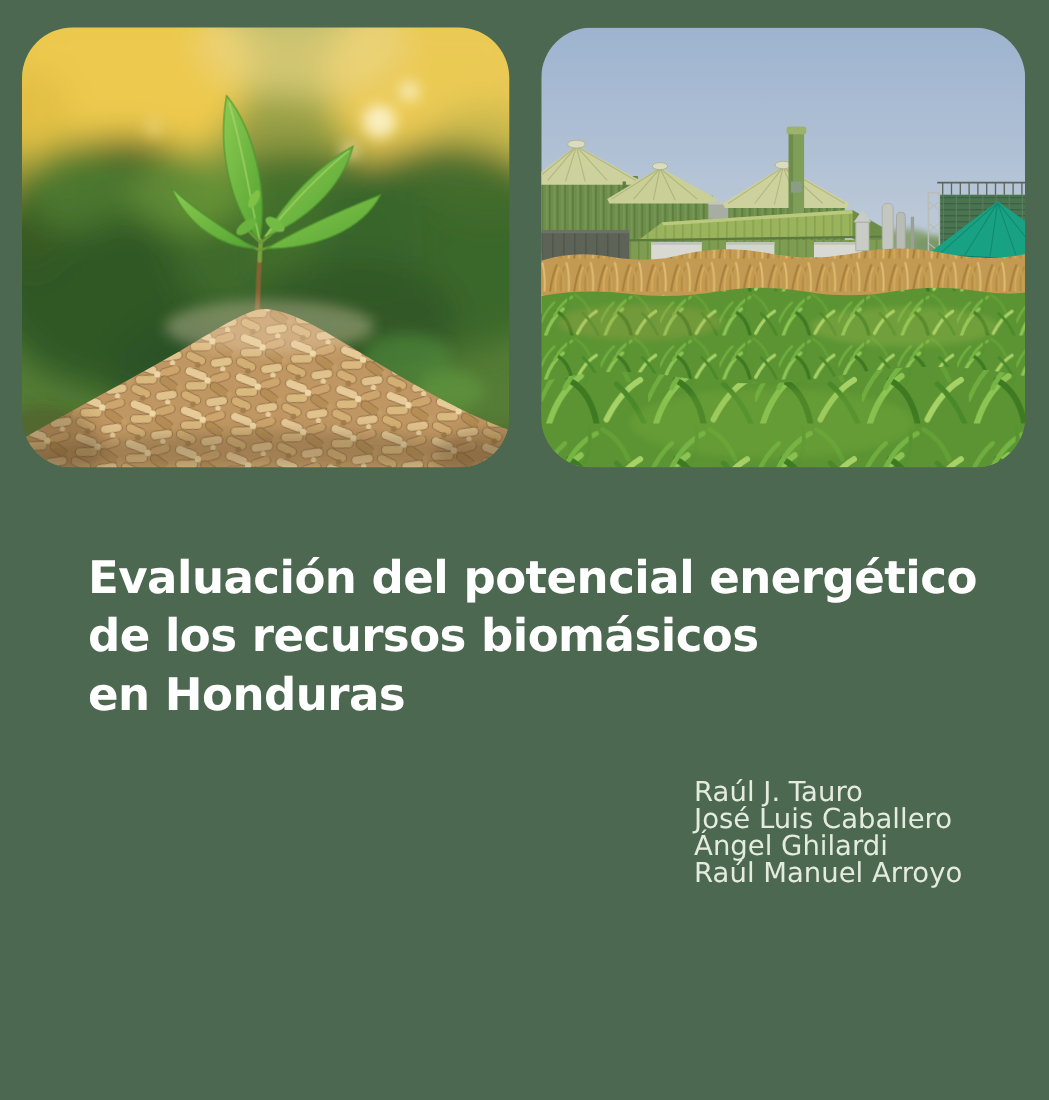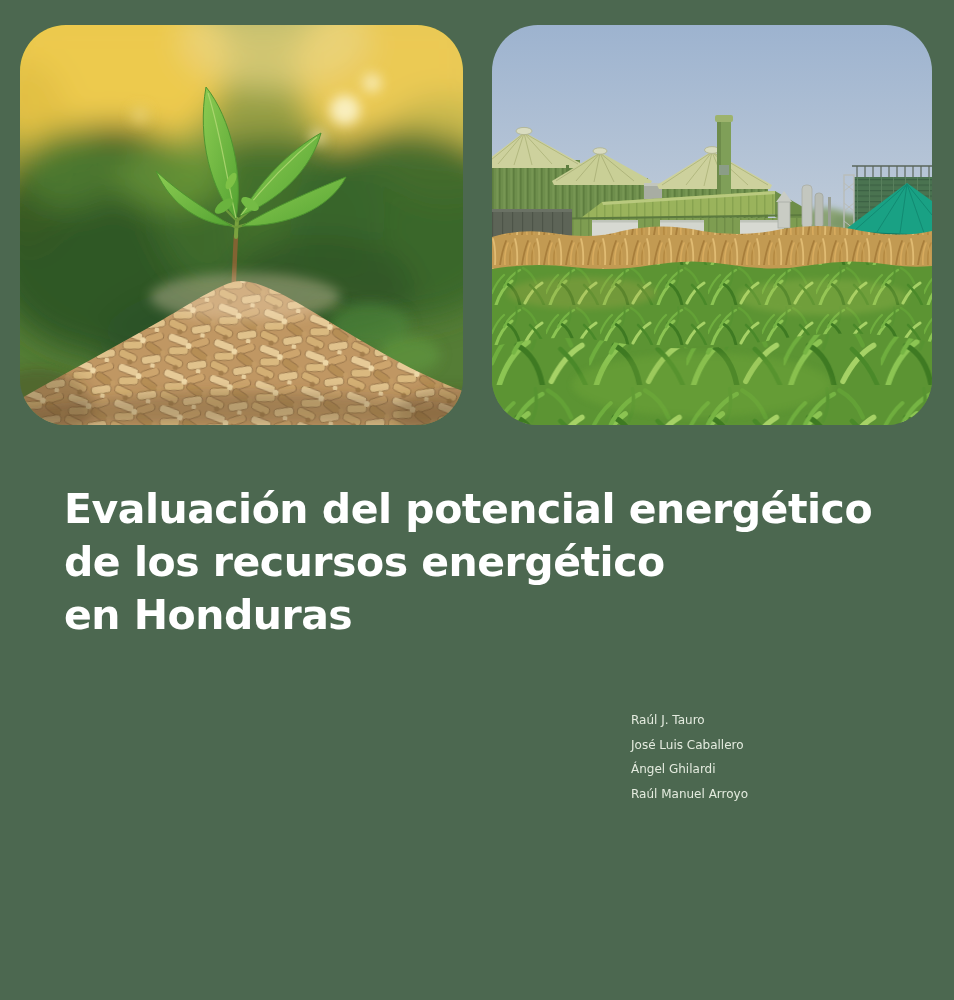--- a/index.html
+++ b/index.html
@@ -29,35 +29,35 @@
   .photo-right { left: 492px; width: 440px; }
   .photo svg {
     display: block;
     width: 100%;
     height: 100%;
   }
   .title {
     position: absolute;
     left: 64px;
     top: 483px;
-    margin: 0;
+    margin: 16px;
     width: 860px;
     color: #FFFFFF;
     font-size: 41px;
     line-height: 53px;
     font-weight: 700;
     letter-spacing: -0.5px;
   }
   .title .tl { display: block; white-space: nowrap; }
   .authors {
     position: absolute;
     left: 631px;
     top: 708px;
     color: #E4EBDF;
-    font-size: 12px;
+    font-size: 25px;
     line-height: 24.5px;
     font-weight: 400;
   }
   .author { white-space: nowrap; }
 </style>
 </head>
 <body>
 
 <div class="cover" style="background-color: rgb(76, 104, 80);">
 
@@ -330,21 +330,21 @@
         <ellipse cx="90" cy="268" rx="75" ry="16" fill="#c2ad52" opacity="0.22" filter="url(#soft)"></ellipse>
         <ellipse cx="330" cy="272" rx="85" ry="18" fill="#c2cd5e" opacity="0.2" filter="url(#soft)"></ellipse>
         <path d="M0 400 L0 322 Q60 307 120 317 Q200 331 280 315 Q360 301 440 317 L440 400 Z" fill="url(#cornP2)"></path>
         <ellipse cx="210" cy="360" rx="130" ry="32" fill="#7fb23f" opacity="0.25" filter="url(#soft)"></ellipse>
       </svg>
     </div>
   </div>
 
   <h1 class="title" style="color: rgb(255, 255, 255);">
     <span class="tl">Evaluación del potencial energético</span>
-    <span class="tl">de los recursos energético</span>
+    <span class="tl">de los recursos biomásicos</span>
     <span class="tl">en Honduras</span>
   </h1>
 
   <div class="authors" style="color: rgb(228, 235, 223);">
     <div class="author">Raúl J. Tauro</div>
     <div class="author">José Luis Caballero</div>
     <div class="author">Ángel Ghilardi</div>
     <div class="author">Raúl Manuel Arroyo</div>
   </div>
 

